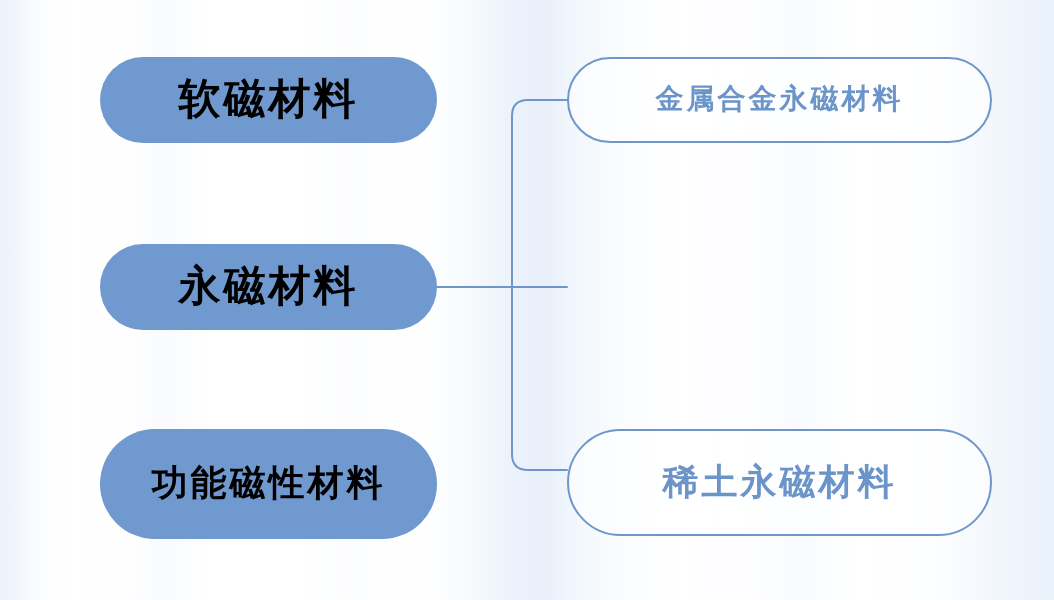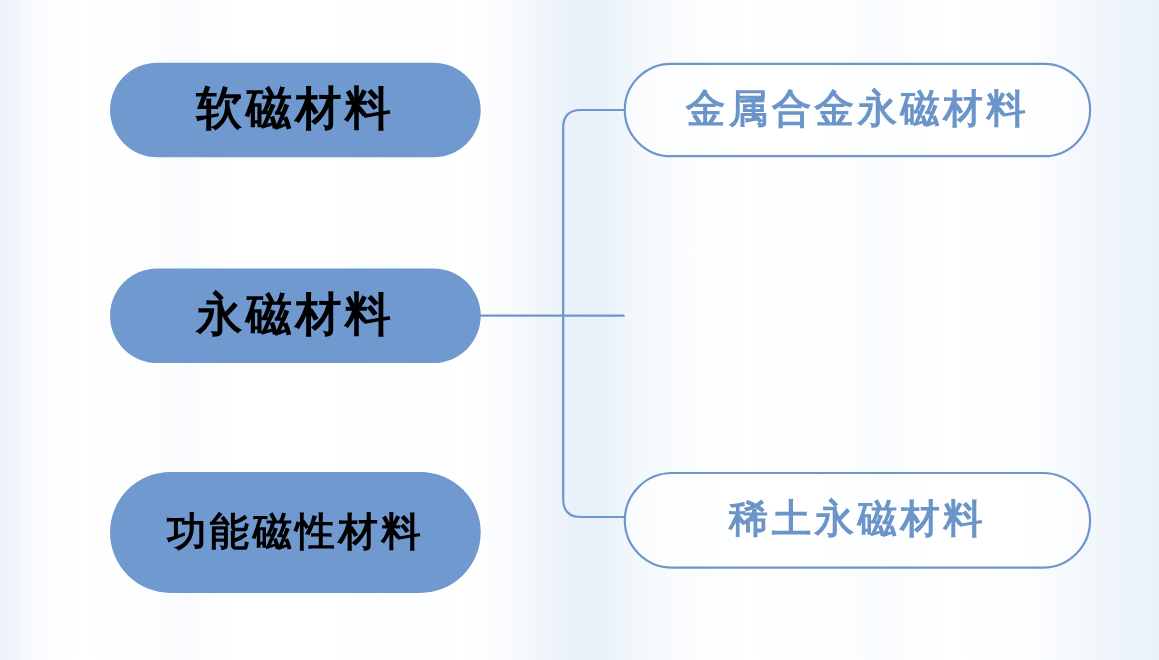--- a/index.html
+++ b/index.html
@@ -81,21 +81,21 @@
   .pill-label {
     font-weight: 700;
     letter-spacing: 3px;
     line-height: 1;
     transform: translateY(-1px);
   }
 
   .lbl-4 { font-size: 42px; }
   .lbl-6 { font-size: 36px; }
   .lbl-7 { font-size: 36px; }
-  .lbl-8 { font-size: 36px; }
+  .lbl-8 { font-size: 28px; }
 
   #connector {
     position: absolute;
     left: 0;
     top: 0;
     width: 1054px;
     height: 600px;
     pointer-events: none;
   }
 </style>
@@ -129,17 +129,17 @@
 
   <div class="pill pill-solid" style="left:100px; top:429px; width:337px; height:110px;text-align:right;">
     <span class="pill-label lbl-6">功能磁性材料</span>
   </div>
 
   <div class="pill pill-outline" style="left:567px; top:57px; width:425px; height:86px;">
     <span class="pill-label lbl-8">金属合金永磁材料</span>
   </div>
 
 
-  <div class="pill pill-outline" style="left:567px; top:429px; width:425px; height:88px;">
+  <div class="pill pill-outline" style="left:567px; top:429px; width:425px; height:107px;">
     <span class="pill-label lbl-6">稀土永磁材料</span>
   </div>
 
 </div>
 
 </body></html>

